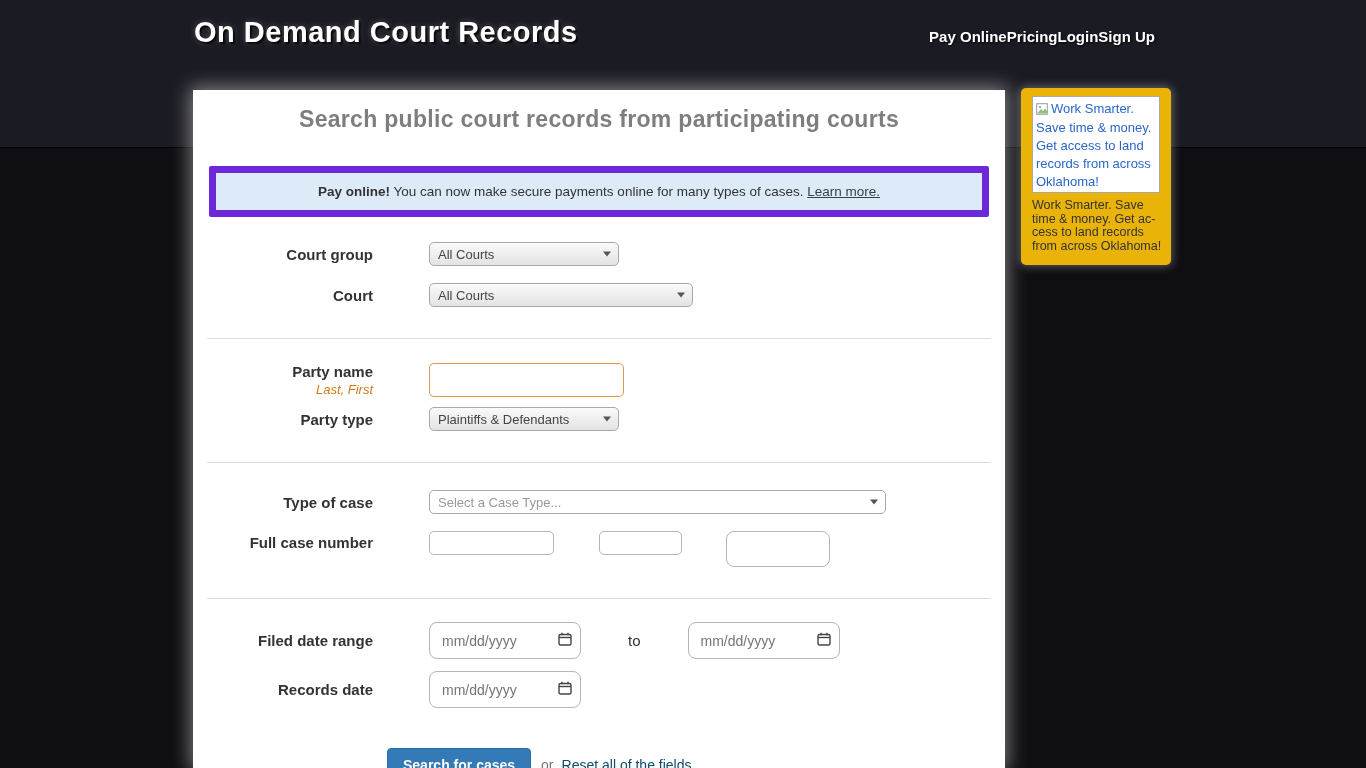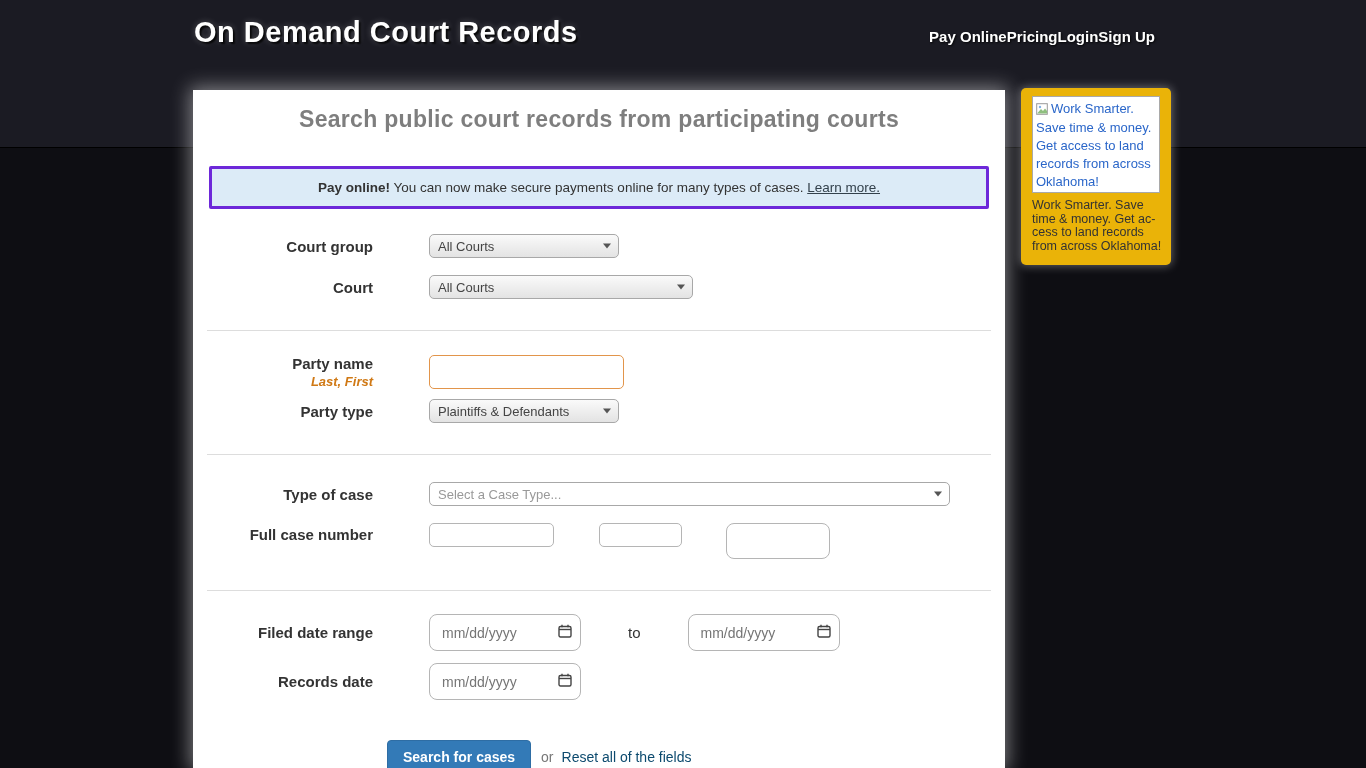--- a/index.html
+++ b/index.html
@@ -11,40 +11,40 @@
   .topband { position:absolute; left:0; top:0; width:1366px; height:148px; background:#1b1b23; border-bottom:1px solid #000; }
   .brand { position:absolute; left:194px; top:16px; font-size:29px; font-weight:800; color:#fff; letter-spacing:.5px;
            text-shadow:2px 2px 2px rgba(0,0,0,.85), 0 0 6px rgba(255,255,255,.25); cursor:pointer; }
   .nav { position:absolute; top:28px; right:211px; display:flex; }
   .nav a { color:#fff; font-size:15px; font-weight:bold; text-decoration:none; text-shadow:1px 1px 2px rgba(0,0,0,.8); cursor:pointer; }
 
   
   .card { position:absolute; left:193px; top:90px; width:812px; height:678px; background:#fff;
           box-shadow:0 0 18px 3px rgba(255,255,255,.45); }
   .card-title { padding:16px 30px 15px; text-align:center; font-size:23px; font-weight:600; color:#7e7e7e; letter-spacing:.3px; }
-  .alert { margin:18px 16px 0; background:#dcebf7; border:3px solid #6d28d9; border-radius:2px;
+  .alert { margin:18px 16px 0; background:#dcebf7; border:7px solid #6d28d9; border-radius:2px;
            padding:11px 10px; font-size:13.5px; color:#333; text-align:center; }
   .alert b { font-weight:bold; }
   .alert a { color:#33414c; text-decoration:underline; cursor:pointer; }
 
   .form { padding:0 16px; }
   .frow { display:flex; align-items:center;gap:42px; }
   .frow.top { align-items:flex-start; }
   .lcol { width:178px; flex:none; text-align:right; padding-right:14px; font-size:15px; font-weight:bold; color:#333; }
-  .hint { font-size:13px; font-weight:bold; font-style:italic; color:#d07915; margin-top:2px; }
+  .hint { font-size:13px; font-weight:normal; font-style:italic; color:#d07915; margin-top:2px; }
 
   select { font-family:"Liberation Sans", sans-serif; font-size:13px; color:#444; height:24px;
            border:1px solid #a8a8a8; border-radius:5px; padding:0 22px 0 8px;
            background:linear-gradient(#fafafa,#e3e3e3); }
   .sel-wrap { position:relative; display:inline-block; }
   .sel-wrap select { appearance:none; -webkit-appearance:none; width:100%; }
   .sel-wrap .caret { position:absolute; right:8px; top:50%; transform:translateY(-50%);
            width:0; height:0; border-left:4px solid transparent; border-right:4px solid transparent;
            border-top:5px solid #555; pointer-events:none; }
-  .w190 { width:190px; } .w264 { width:264px; } .w457 { width:521px; }
+  .w190 { width:190px; } .w264 { width:264px; } .w457 { width:457px; }
 
   .txt { font-family:"Liberation Sans", sans-serif; font-size:14px; color:#333; border:1px solid #b5b5b5;
          border-radius:5px; background:#fff; padding:0 8px; height:24px; }
   .party-input { width:195px; height:34px; border:1px solid #e2954b; border-radius:5px; }
   .case-sel select { background:#fff; color:#999; }
   .cn1 { width:125px; } .cn2 { width:83px; margin-left:3px; }
   .cn3 { width:104px; height:36px; border-radius:8px; margin-left:2px; }
 
   .date-wrap { position:relative; display:inline-block; }
   .date-input { width:152px; height:37px; border:1px solid #b5b5b5; border-radius:8px; padding:0 32px 0 12px;

